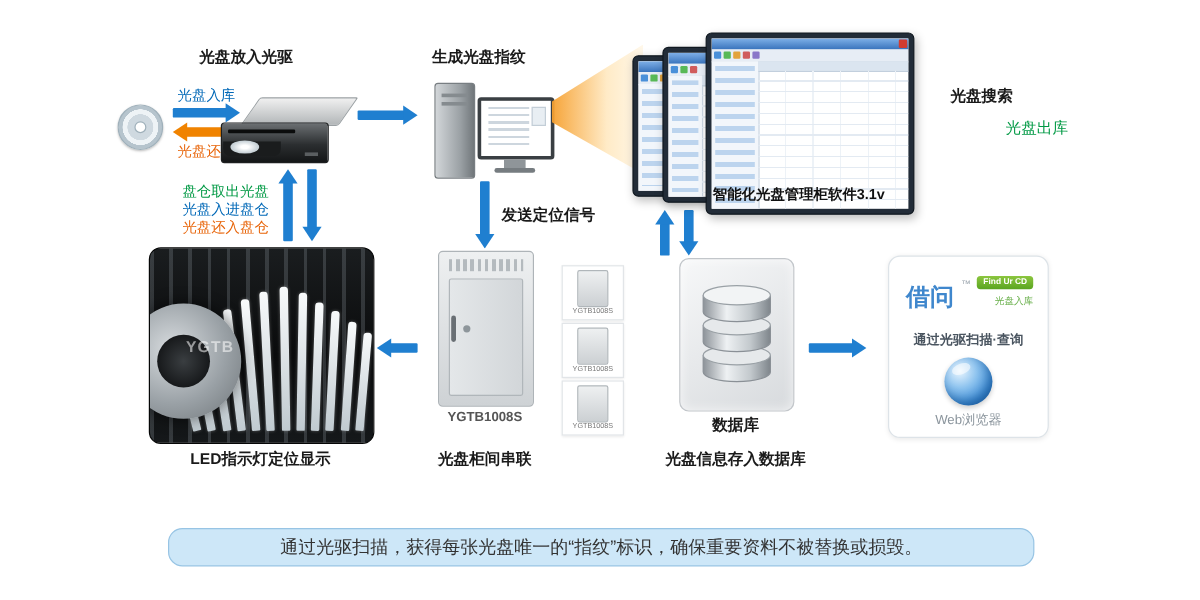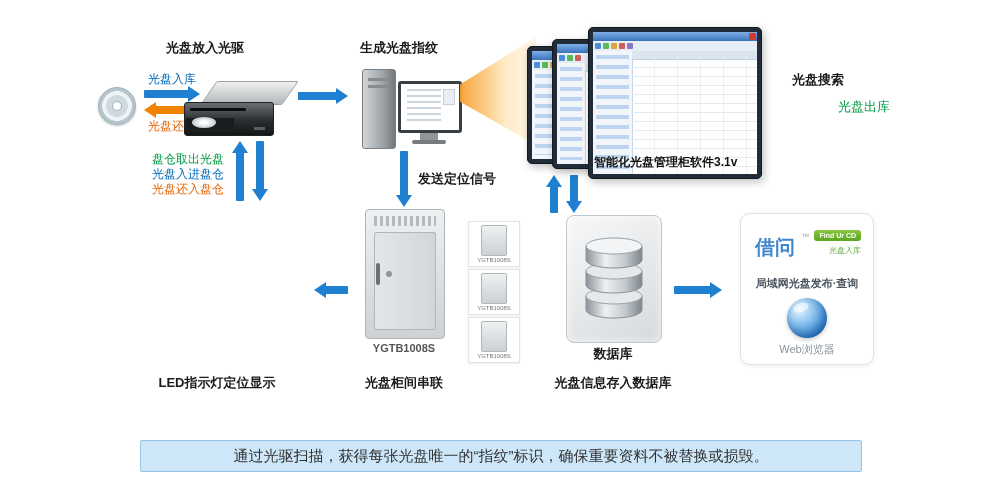--- a/index.html
+++ b/index.html
@@ -129,21 +129,21 @@
   .clouddesc{position:absolute;left:0;right:0;top:62px;text-align:center;font-size:11px;font-weight:bold;color:#4a5560;}
   .globe{position:absolute;left:50%;top:84px;transform:translateX(-50%);width:40px;height:40px;border-radius:50%;
       background:radial-gradient(circle at 32% 28%,#eaf6ff,#8fc4ef 35%,#3d8ed8 70%,#1c62a8);
       box-shadow:inset -3px -4px 8px rgba(0,40,90,.35),0 2px 4px rgba(0,0,0,.2);}
   .globe::after{content:"";position:absolute;left:6px;top:5px;width:16px;height:9px;border-radius:50%;
       background:rgba(255,255,255,.55);transform:rotate(-20deg);}
   .cloudbrowser{position:absolute;left:0;right:0;top:128px;text-align:center;font-size:11px;color:#8a949c;}
 
   
   .banner{position:absolute;left:140px;top:439px;width:720px;height:30px;background:#cde7f8;border:1px solid #97c4e4;
-      border-radius:2px;display:flex;align-items:center;justify-content:center;font-size:15px;color:#333;}
+      border-radius:12px;display:flex;align-items:center;justify-content:center;font-size:15px;color:#333;}
 </style>
 </head>
 <body>
 
 <div class="canvas">
 
   <div class="lbl" style="left:166px;top:38px;">光盘放入光驱</div>
   <div class="lbl" style="left:360px;top:38px;text-align:center;">生成光盘指纹</div>
 
   <div class="cd"></div>
@@ -238,20 +238,40 @@
     </div>
   <div class="lbl" style="left:418px;top:169px;">发送定位信号</div>
 
   <div class="ar v up" style="left:546px;top:174px;width:16px;height:38px;">
       <i class="shaft"></i>
     </div>
   <div class="ar v down" style="left:566px;top:174px;width:16px;height:38px;">
       <i class="shaft"></i>
     </div>
 
+  <div class="led">
+    <div class="rods"></div>
+    <div class="slats">
+      <div class="slat" style="height:58%;transform:rotate(-14deg)"></div>
+      <div class="slat" style="height:66%;transform:rotate(-11deg)"></div>
+      <div class="slat" style="height:74%;transform:rotate(-9deg)"></div>
+      <div class="slat" style="height:81%;transform:rotate(-7deg)"></div>
+      <div class="slat" style="height:87%;transform:rotate(-5deg)"></div>
+      <div class="slat" style="height:92%;transform:rotate(-3deg)"></div>
+      <div class="slat" style="height:95%;transform:rotate(-1deg)"></div>
+      <div class="slat" style="height:91%;transform:rotate(1deg)"></div>
+      <div class="slat" style="height:85%;transform:rotate(2deg)"></div>
+      <div class="slat" style="height:79%;transform:rotate(3deg)"></div>
+      <div class="slat" style="height:72%;transform:rotate(4deg)"></div>
+      <div class="slat" style="height:65%;transform:rotate(5deg)"></div>
+    </div>
+    <div class="wheel"></div>
+    <div class="hub"></div>
+    <div class="wm">YGTB</div>
+  </div>
   <div class="cap" style="left:124px;width:186px;">LED指示灯定位显示</div>
 
   <div class="ar h left" style="left:314px;top:281px;width:34px;height:16px;">
       <i class="shaft"></i>
     </div>
 
   <div class="cabcard">
     <div class="cab">
       <div class="vent"></div>
       <div class="door"></div>
@@ -298,20 +318,20 @@
 
   <div class="ar h right" style="left:674px;top:281px;width:48px;height:16px;">
       <i class="shaft"></i>
     </div>
 
   <div class="cloud">
     <div class="brand">借问</div>
     <div class="brandtm">™</div>
     <div class="badge">Find Ur CD</div>
     <div class="badgesub">光盘入库</div>
-    <div class="clouddesc">局域网光盘发布·查询</div>
+    <div class="clouddesc">通过光驱扫描·查询</div>
     <div class="globe"></div>
     <div class="cloudbrowser">Web浏览器</div>
   </div>
 
   <div class="banner">通过光驱扫描，获得每张光盘唯一的“指纹”标识，确保重要资料不被替换或损毁。</div>
 
 </div>
 
 </body></html>

